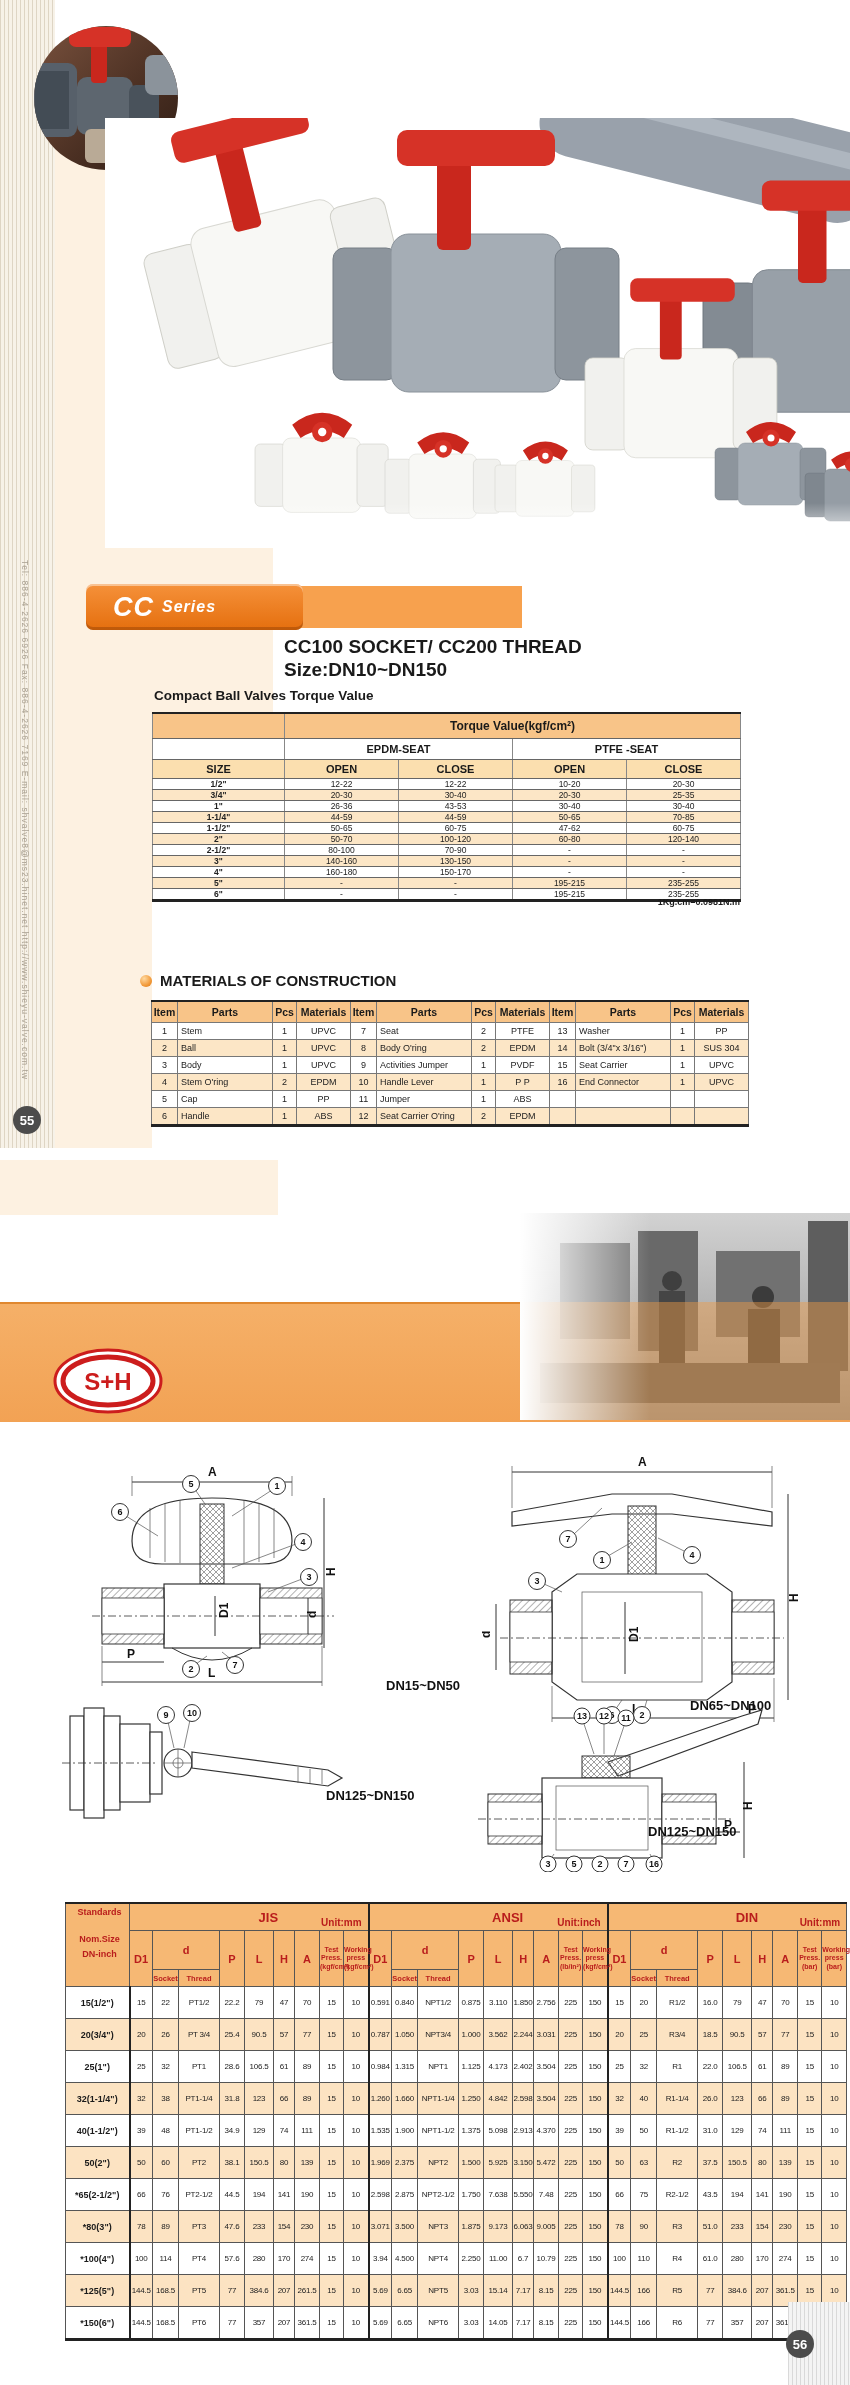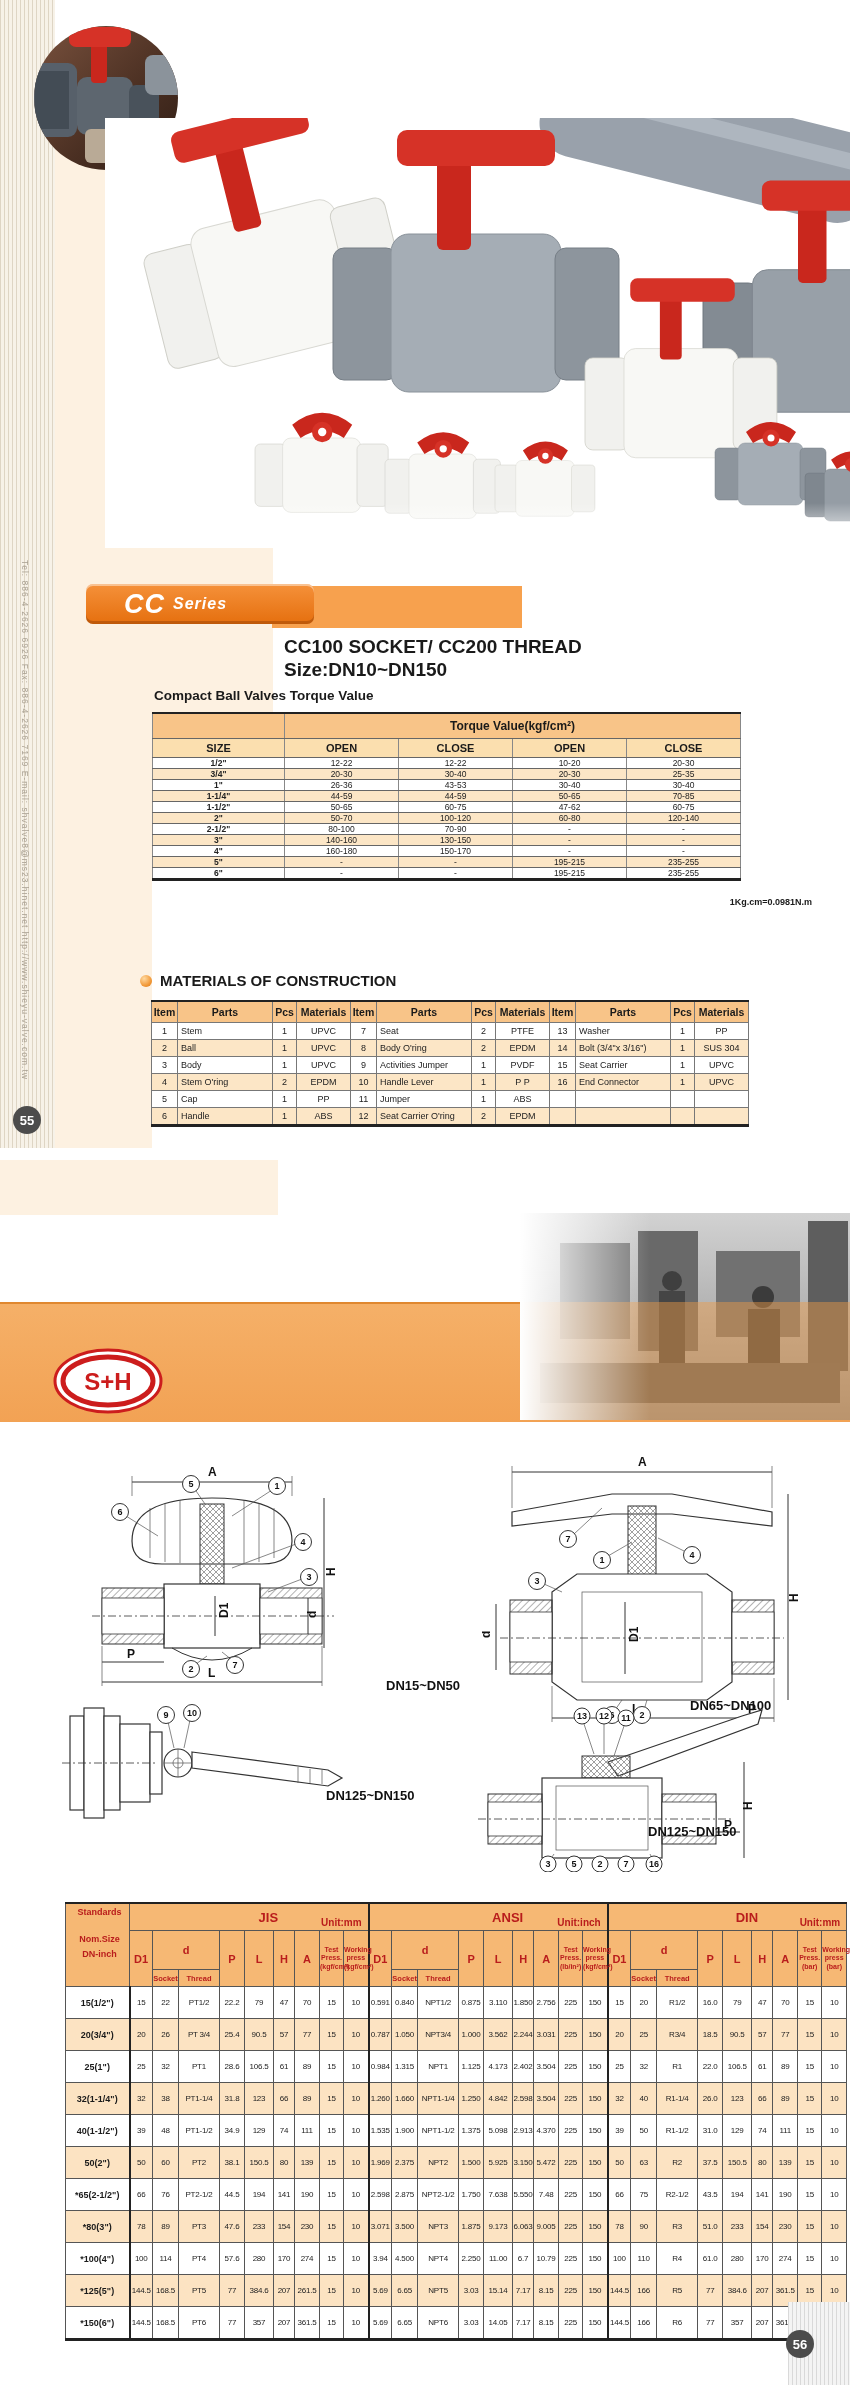--- a/index.html
+++ b/index.html
@@ -21,43 +21,43 @@
     color:#fff;font-weight:bold;font-size:13px;display:flex;align-items:center;justify-content:center;}
   .badge55{left:13px;top:1106px;}
   .banner{position:absolute;left:55px;top:58px;width:795px;height:60px;background:#f8dcb4;}
   .banner h1{margin:0;position:absolute;left:135px;top:13px;font-size:30px;letter-spacing:-0.5px;color:#181818;}
   .emblem{position:absolute;left:33px;top:25px;width:146px;height:146px;}
   .nsf{position:absolute;left:390px;top:120px;font-family:"Liberation Serif",serif;
     font-size:15px;color:#222;letter-spacing:0.5px;}
   .photo{position:absolute;left:105px;top:118px;width:745px;height:430px;background:#ffffff;}
 
   .cc-light{position:absolute;left:272px;top:586px;width:250px;height:42px;background:#f7a14e;}
-  .cc-dark{position:absolute;left:86px;top:584px;width:190px;height:40px;border-radius:7px;
+  .cc-dark{position:absolute;left:86px;top:584px;width:190px;height:46px;border-radius:7px;
     background:linear-gradient(#f5913a,#e56f0e);box-shadow:inset 0 2px 0 rgba(255,255,255,.45),inset 0 -3px 0 rgba(120,50,0,.35);
-    display:flex;align-items:center;padding-left:38px;color:#fff;font-style:italic;}
+    display:flex;align-items:center;padding-left:27px;color:#fff;font-style:italic;}
   .cc-dark .cc{font-size:27px;font-weight:bold;letter-spacing:1px;}
   .cc-dark .series{font-size:16px;font-weight:bold;margin-left:8px;letter-spacing:1px;}
 
   .heading1{position:absolute;left:284px;top:636px;font-size:19px;font-weight:bold;}
   .heading2{position:absolute;left:284px;top:659px;font-size:19px;font-weight:bold;}
   .torque-title{position:absolute;left:154px;top:688px;font-size:13.5px;font-weight:bold;}
 
   table{border-collapse:collapse;}
   .torque{position:absolute;left:152px;top:712px;width:588px;table-layout:fixed;
     border-top:2px solid #222;border-bottom:3px solid #222;}
   .torque td{border:1px solid #666;border-left:1px solid #888;border-right:1px solid #888;
     text-align:center;padding:0;}
   .torque thead tr.r1 td{background:#f8c488;height:24px;font-size:12px;font-weight:bold;}
   .torque thead tr.r2 td{background:#ffffff;height:20px;font-size:11px;font-weight:bold;}
   .torque thead tr.r3 td{background:#fbdfaf;height:18px;font-size:11px;font-weight:bold;text-align:center;}
   .torque tbody td{height:10px;font-size:8.5px;line-height:1;color:#222;}
   .torque tbody td:first-child{font-weight:bold;}
   .torque tbody tr:nth-child(even){background:#fce6c6;}
-  .footnote{position:absolute;left:152px;top:897px;width:652px;text-align:right;
-    font-size:9px;font-weight:bold;padding-left:8px;}
+  .footnote{position:absolute;left:152px;top:897px;width:588px;text-align:right;
+    font-size:9px;font-weight:bold;}
 
   .section-title{position:absolute;display:flex;align-items:center;gap:8px;font-weight:bold;text-align:right;}
   .bullet{width:12px;height:12px;border-radius:50%;display:inline-block;
     background:radial-gradient(circle at 35% 30%,#ffd9a0,#f29a3a 60%,#d97613);}
   .mats-title{left:140px;top:972px;font-size:15px;}
 
   .materials{position:absolute;left:151px;top:1000px;width:597px;table-layout:fixed;
     border-top:2px solid #222;border-bottom:3px solid #222;}
   .materials th,.materials td{border:1px solid #777;text-align:center;padding:0 1px;}
   .materials thead th{background:#f8c488;height:20px;font-size:10.5px;}
@@ -284,20 +284,25 @@
           <col style="width:132px">
           <col style="width:114px">
           <col style="width:114px">
           <col style="width:114px">
           <col style="width:114px">
         </colgroup>
       <thead>
         <tr class="r1">
           <td></td>
           <td colspan="4">Torque Value(kgf/cm²)</td>
+        </tr>
+        <tr class="r2">
+          <td></td>
+          <td colspan="2">EPDM-SEAT</td>
+          <td colspan="2">PTFE -SEAT</td>
         </tr>
         <tr class="r3">
           <td>SIZE</td>
           <td>OPEN</td>
           <td>CLOSE</td>
           <td>OPEN</td>
           <td>CLOSE</td>
         </tr>
       </thead>
       <tbody id="torque-body">

